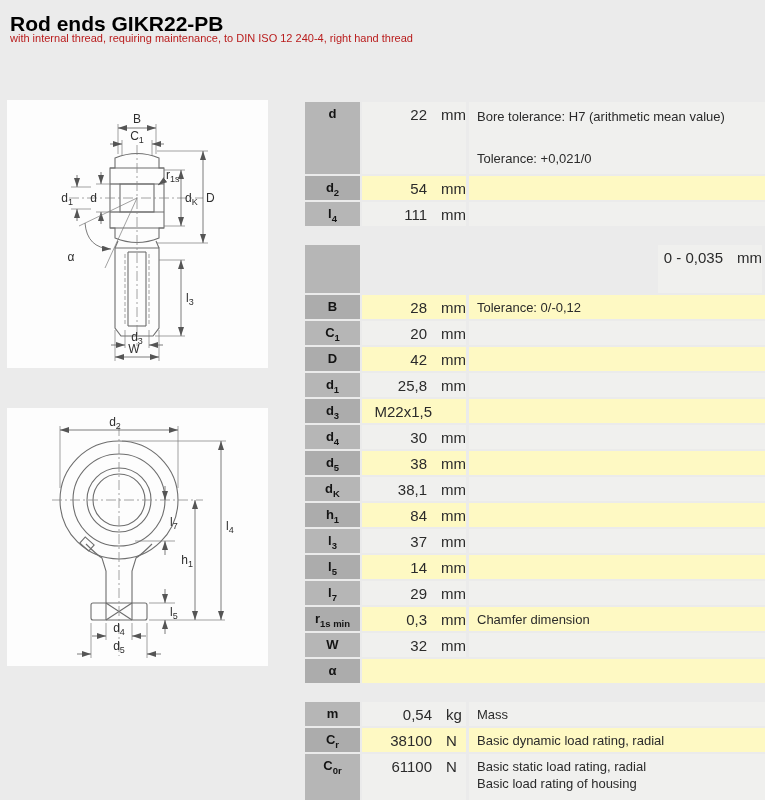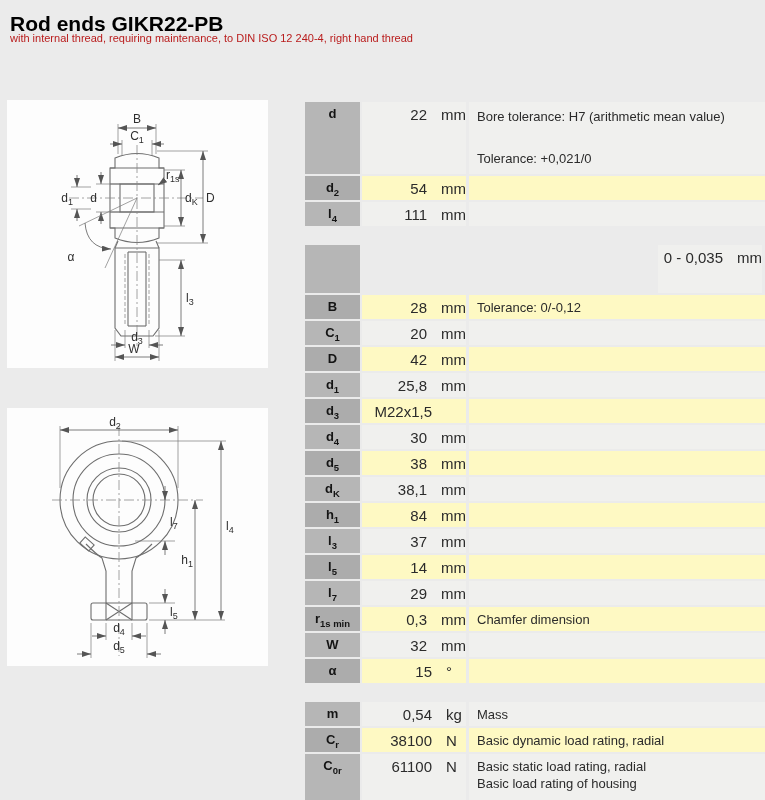--- a/index.html
+++ b/index.html
@@ -376,24 +376,20 @@
       <div class="cell value">
           <span class="num">32</span>
           <span class="unit">mm</span>
         </div>
       <div class="cell desc">
           <div class="line"></div>
         </div>
     </div>
     <div class="row dark">
       <div class="cell label"><span>α</span><sub></sub></div>
-      <div class="cell value">
-          <span class="num">15</span>
-          <span class="unit">°</span>
-        </div>
       <div class="cell desc">
           <div class="line"></div>
         </div>
     </div>
   </div>
 
   <div class="block">
     <div class="row light">
       <div class="cell label"><span>m</span><sub></sub></div>
       <div class="cell value">

